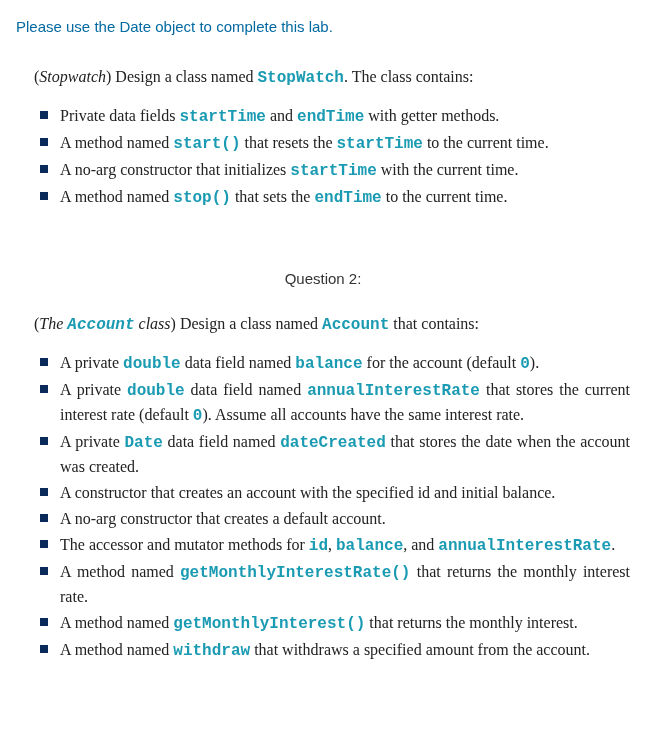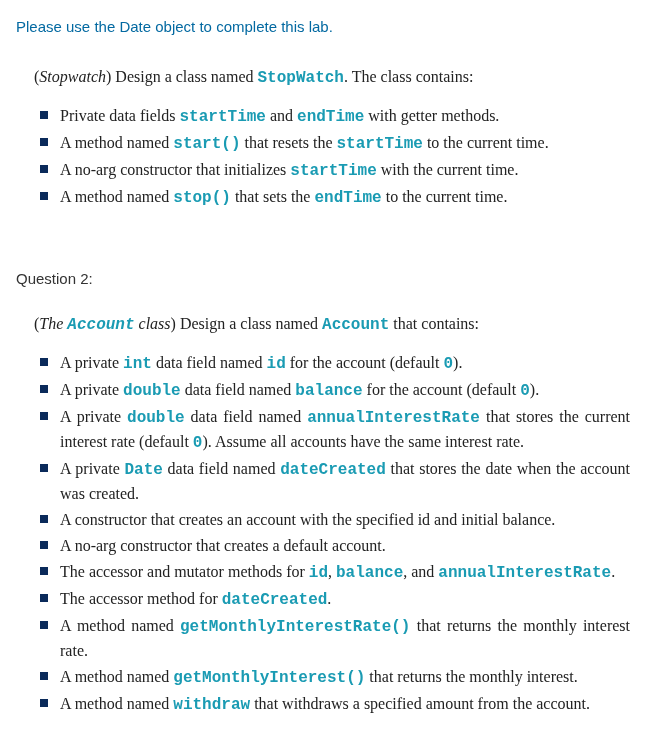--- a/index.html
+++ b/index.html
@@ -46,20 +46,21 @@
     top: 7px;
     width: 8px;
     height: 8px;
     background: #0a2a5a;
   }
   .qh {
     font-family: 'Segoe UI', Arial, sans-serif;
     font-size: 15px;
     color: #333;
     margin: 58px 0 22px 0;
+    text-align: center;
   }
 </style>
 </head>
 <body>
 
 <div class="intro">Please use the Date object to complete this lab.</div>
 
 <p class="prompt">
   <span>(</span><span class="italic">Stopwatch</span><span>) Design a class named </span><span class="code">StopWatch</span><span>. The class contains:</span>
 </p>
@@ -71,24 +72,22 @@
     <li><span>A method named </span><span class="code">stop()</span><span> that sets the </span><span class="code">endTime</span><span> to the current time.</span></li>
   </ul>
 
 <div class="qh">Question 2:</div>
 
 <p class="prompt">
   <span>(</span><span class="italic"><span>The </span><span class="code">Account</span><span> class</span></span><span>) Design a class named </span><span class="code">Account</span><span> that contains:</span>
 </p>
 
 <ul class="spec" id="q2-list">
-    <li><span>A private </span><span class="code">int</span><span> data field named </span><span class="code">id</span><span> for the account (default </span><span class="code">0</span><span>).</span></li>
     <li><span>A private </span><span class="code">double</span><span> data field named </span><span class="code">balance</span><span> for the account (default </span><span class="code">0</span><span>).</span></li>
     <li><span>A private </span><span class="code">double</span><span> data field named </span><span class="code">annualInterestRate</span><span> that stores the current interest rate (default </span><span class="code">0</span><span>). Assume all accounts have the same interest rate.</span></li>
     <li><span>A private </span><span class="code">Date</span><span> data field named </span><span class="code">dateCreated</span><span> that stores the date when the account was created.</span></li>
     <li><span>A constructor that creates an account with the specified id and initial balance.</span></li>
     <li><span>A no-arg constructor that creates a default account.</span></li>
     <li><span>The accessor and mutator methods for </span><span class="code">id</span><span>, </span><span class="code">balance</span><span>, and </span><span class="code">annualInterestRate</span><span>.</span></li>
-    <li><span>The accessor method for </span><span class="code">dateCreated</span><span>.</span></li>
     <li><span>A method named </span><span class="code">getMonthlyInterestRate()</span><span> that returns the monthly interest rate.</span></li>
     <li><span>A method named </span><span class="code">getMonthlyInterest()</span><span> that returns the monthly interest.</span></li>
     <li><span>A method named </span><span class="code">withdraw</span><span> that withdraws a specified amount from the account.</span></li>
   </ul>
 
 </body></html>

